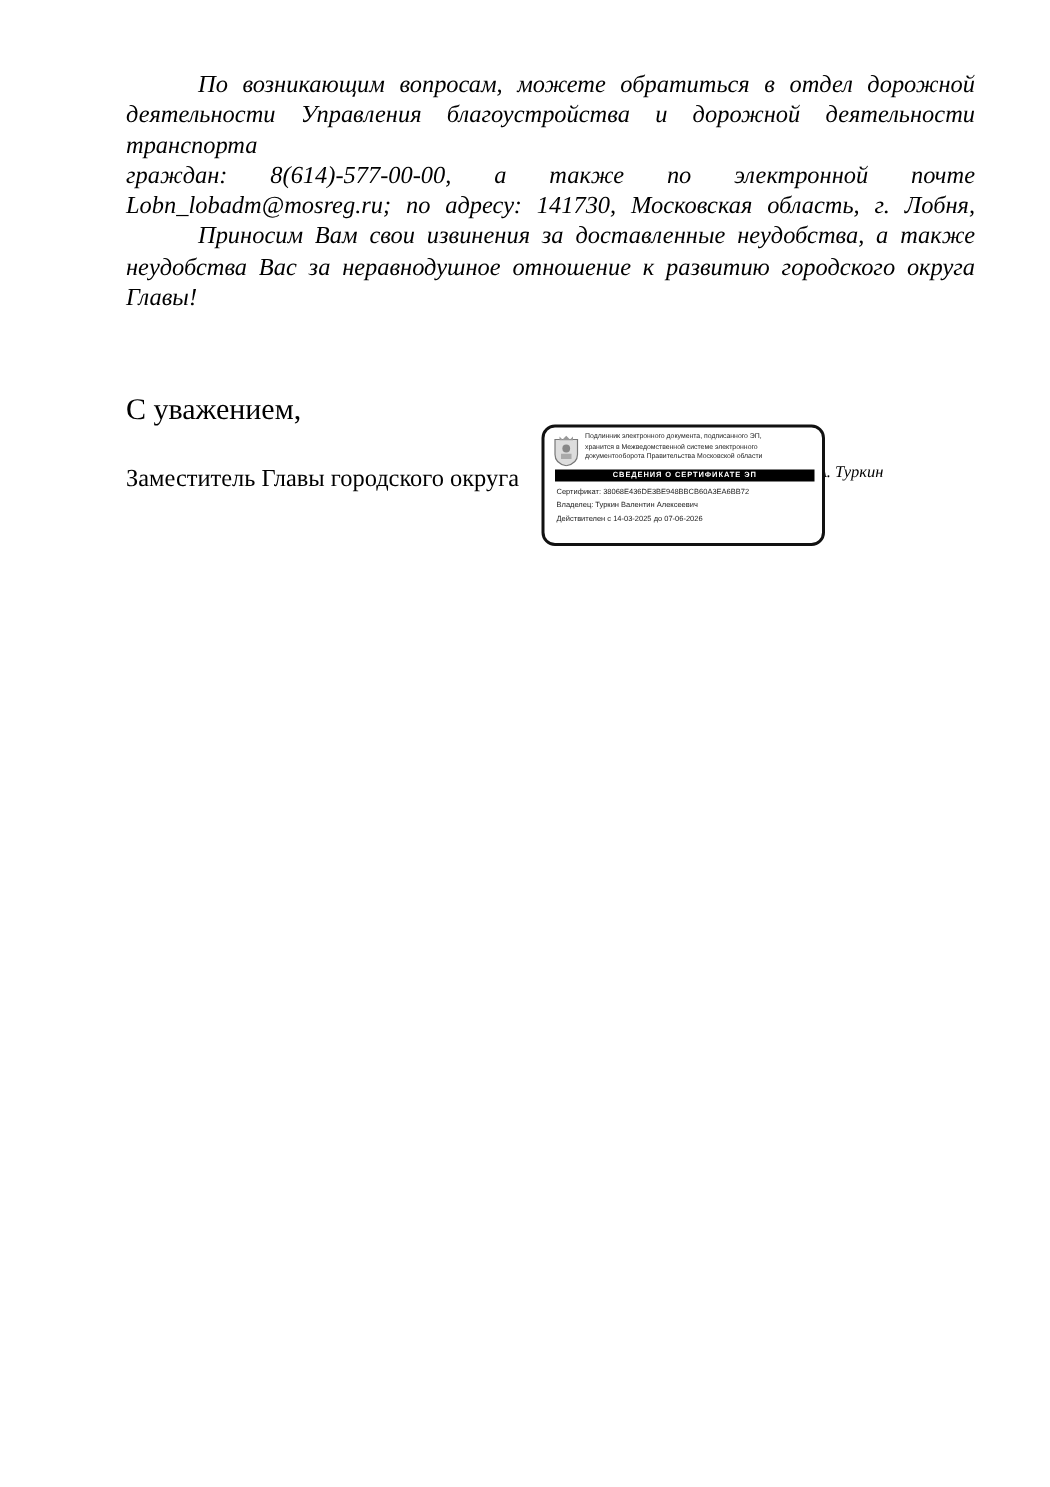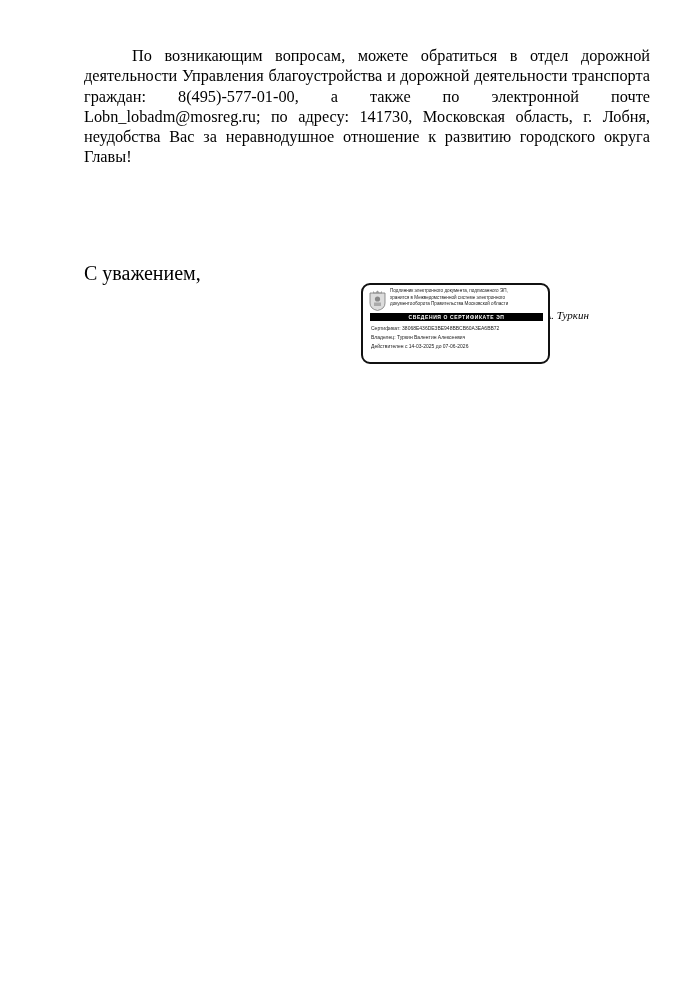--- a/index.html
+++ b/index.html
@@ -2,21 +2,21 @@
 <html><head>
 <meta charset="utf-8">
 <style>
   html, body { margin: 0; padding: 0; background: #ffffff; }
   body { width: 700px; height: 991px; position: relative; overflow: hidden;
          font-family: "Liberation Serif", "DejaVu Serif", serif; color: #000; }
   .page { position: absolute; left: 0; top: 0; width: 700px; height: 991px; background: #fff; }
   .body-text { position: absolute; left: 84px; top: 46px; width: 566px;
                font-size: 16.3px; line-height: 20.3px; text-align: justify; }
   .para { margin: 0; text-indent: 48px; }
-  .line { display: block; text-align: justify; text-align-last: justify; }
+  .line { display: block; text-align: justify; text-align-last: justify; font-style: italic; }
   .line.last { text-align-last: left; }
   .para .line:first-child { text-indent: 48px; }
   .para { text-indent: 0; }
   .closing { position: absolute; left: 84px; top: 262px; font-size: 20px; }
   .signer-title { position: absolute; left: 84px; top: 309px; font-size: 16.3px; }
   .signer-name { position: absolute; left: 535px; top: 309px; font-size: 11px; font-style: italic; }
   .stamp { position: absolute; left: 361px; top: 283px; width: 189px; height: 81px;
            border: 2px solid #111; border-radius: 9px; box-sizing: border-box;
            font-family: "Liberation Sans", "DejaVu Sans", sans-serif; background: #fff; }
   .stamp-emblem { position: absolute; left: 6px; top: 5px; width: 17px; height: 21px; }
@@ -30,30 +30,32 @@
 </style>
 </head>
 <body>
 
 <div class="page">
 
   <div class="body-text">
     <p class="para">
       <span class="line">По возникающим вопросам, можете обратиться в отдел дорожной</span>
       <span class="line" style="text-indent:0">деятельности Управления благоустройства и дорожной деятельности транспорта</span>
-      <span class="line" style="text-indent:0">граждан: 8(495)-577-01-00, а также по электронной почте</span>
+      <span class="line" style="text-indent:0">граждан: 8(614)-577-00-00, а также по электронной почте</span>
       <span class="line" style="text-indent:0">Lobn_lobadm@mosreg.ru; по адресу: 141730, Московская область, г. Лобня,</span>
     </p>
     <p class="para">
+      <span class="line">Приносим Вам свои извинения за доставленные неудобства, а также</span>
       <span class="line" style="text-indent:0">неудобства Вас за неравнодушное отношение к развитию городского округа</span>
       <span class="line last" style="text-indent:0">Главы!</span>
     </p>
   </div>
 
   <div class="closing">С уважением,</div>
+  <div class="signer-title">Заместитель Главы городского округа</div>
   <div class="signer-name">В.А. Туркин</div>
 
   <div class="stamp">
     <svg class="stamp-emblem" viewBox="0 0 17 21">
       <path d="M1 3 L16 3 L16 13 Q16 19 8.5 20.5 Q1 19 1 13 Z" fill="#ddd" stroke="#777" stroke-width="0.8"></path>
       <path d="M4 1 L6 3 L8.5 0.5 L11 3 L13 1 L13 3.5 L4 3.5 Z" fill="#999"></path>
       <circle cx="8.5" cy="9" r="2.6" fill="#888"></circle>
       <rect x="5" y="12.5" width="7" height="3.5" fill="#aaa"></rect>
     </svg>
     <div class="stamp-header">

